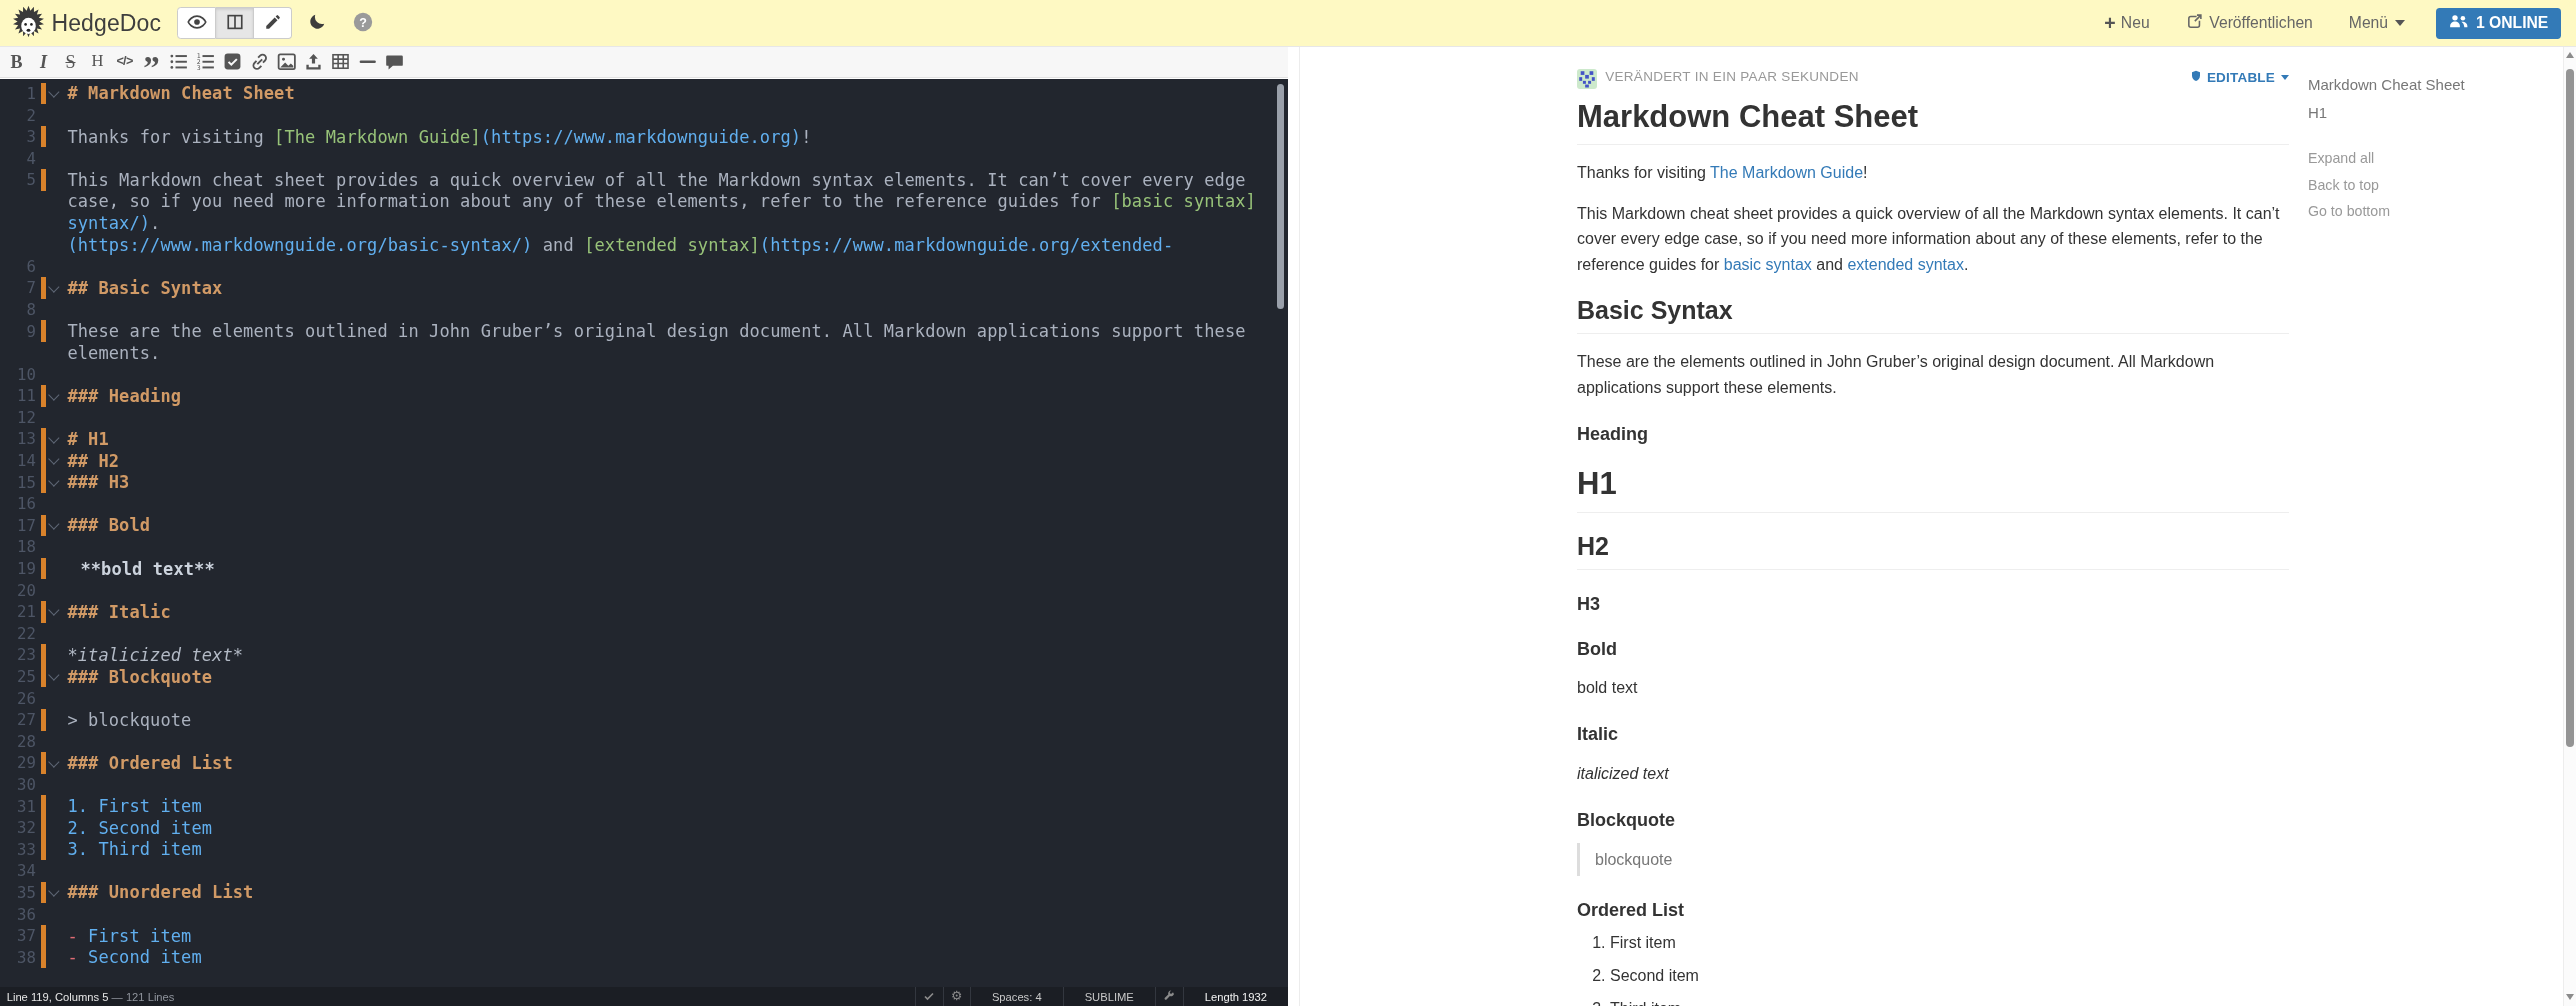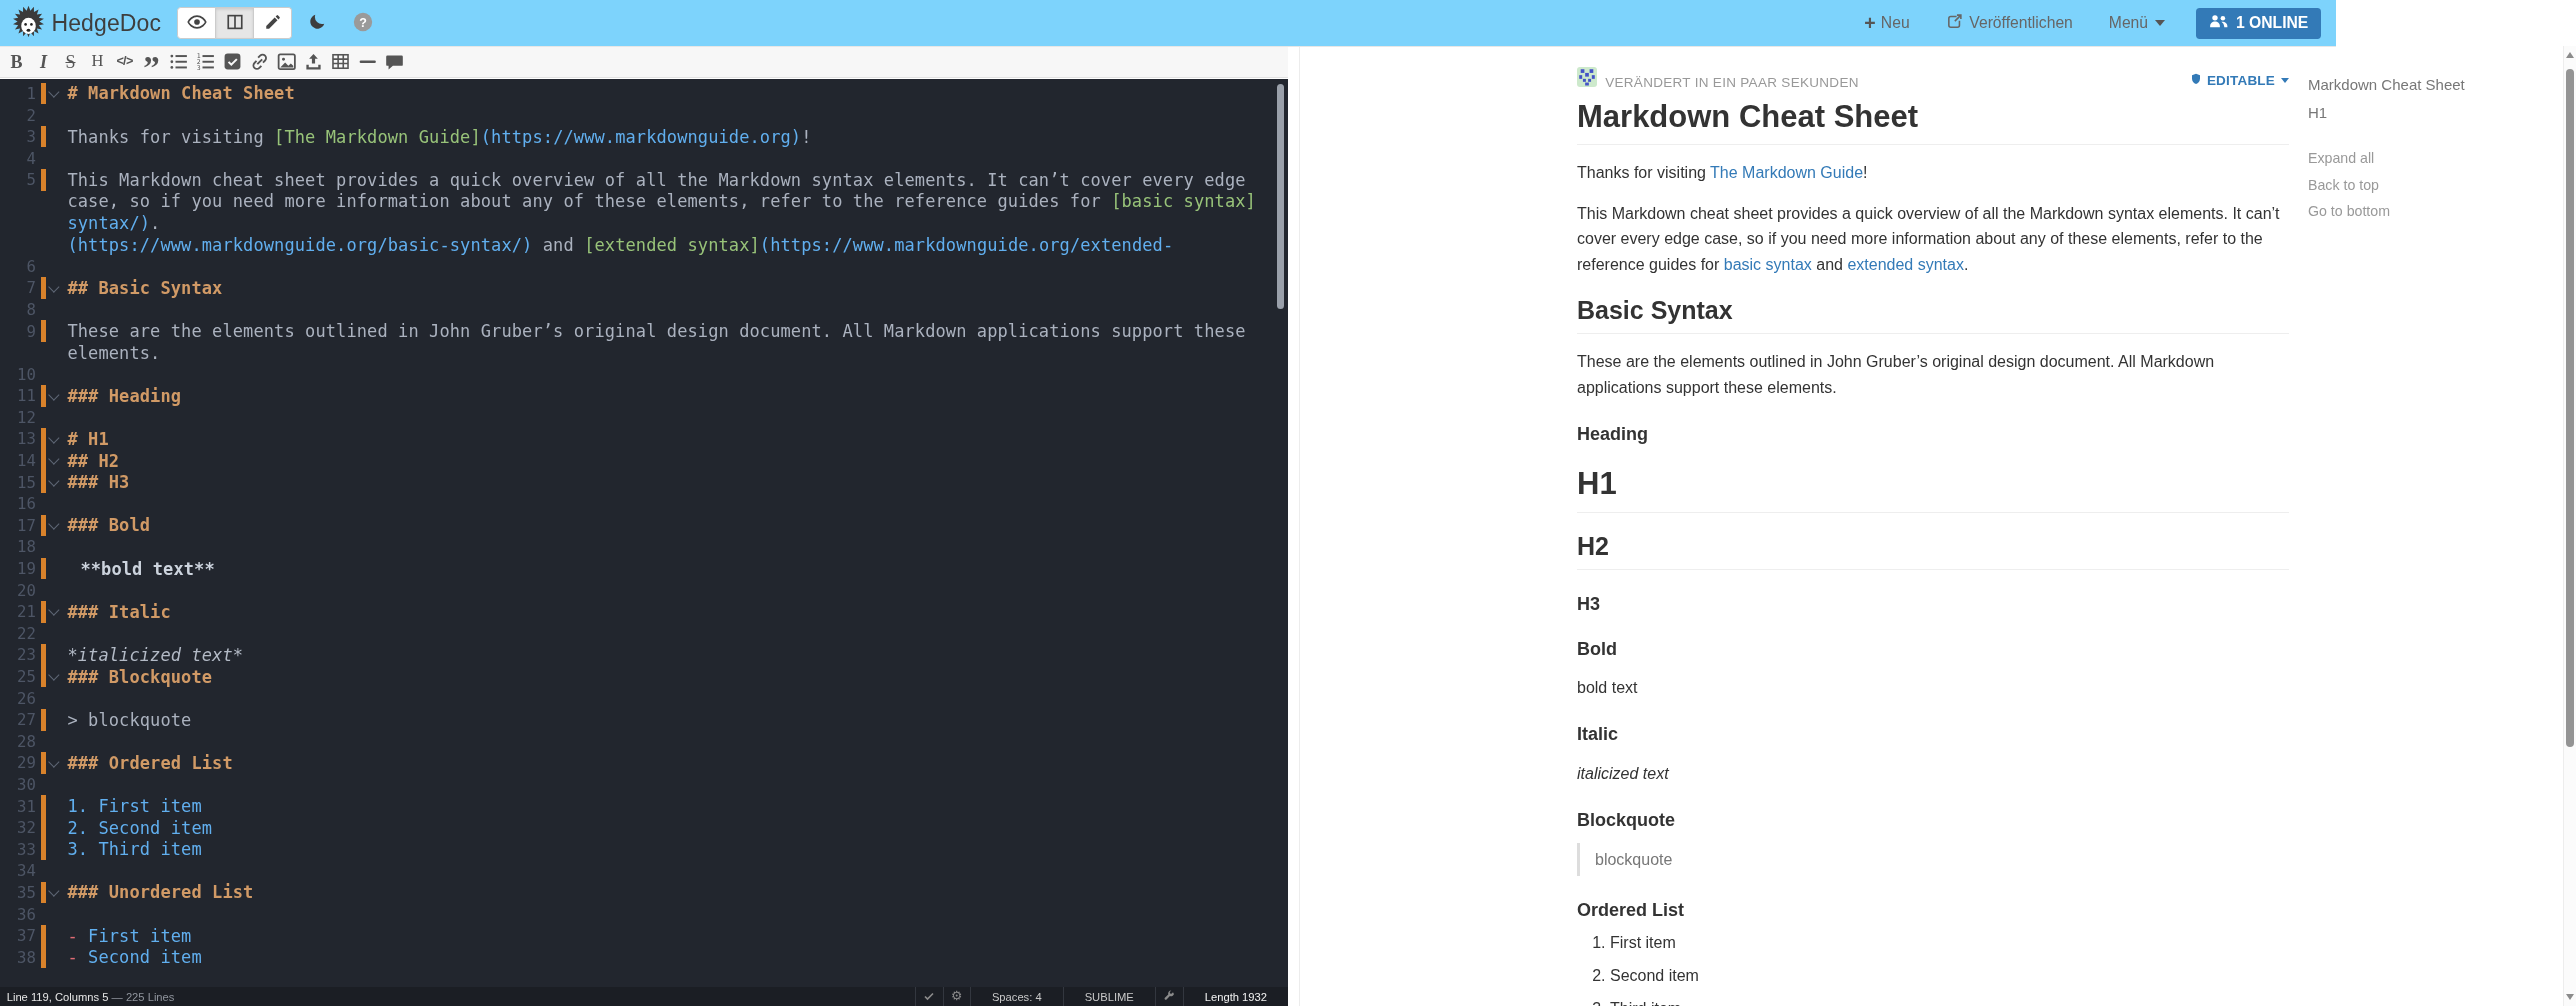--- a/index.html
+++ b/index.html
@@ -1,20 +1,20 @@
 <!DOCTYPE html>
 <html style="font-size:12px"><head>
 <meta charset="utf-8">
 <style>
   html,body{margin:0;padding:0;}
   body{width:2576px;height:1007px;position:relative;overflow:hidden;background:#fff;
        font-family:"Liberation Sans",sans-serif;-webkit-font-smoothing:antialiased;}
 
   
-  .navbar{position:absolute;left:0;top:0;width:2336px;height:46px;background:#7dd3fc;
+  .navbar{position:absolute;left:0;top:0;width:2576px;height:46px;background:#fef9c3;
           border-bottom:0.7px solid #e7e7e7;display:flex;align-items:center;z-index:30;text-align:right;}
   .brand{display:flex;align-items:center;margin-left:10.5px;cursor:pointer;}
   .brand-name{font-size:23px;color:#3e3e3e;font-weight:500;margin-left:6px;letter-spacing:0.1px;}
   .viewmode{display:flex;margin-left:16.5px;}
   .vbtn{width:37px;height:30px;background:#fff;border:0.7px solid #ccc;display:flex;align-items:center;
         justify-content:center;cursor:pointer;}
   .vbtn:first-child{border-radius:3.7px 0 0 3.7px;}
   .vbtn:last-child{border-radius:0 3.7px 3.7px 0;}
   .vbtn + .vbtn{border-left:none;}
   .vbtn.active{background:#e6e6e6;box-shadow:inset 0 1.5px 3px rgba(0,0,0,.12);}
@@ -71,21 +71,21 @@
   .seg{display:flex;align-items:center;height:100%;padding:0 21px;border-left:0.7px solid #33373f;}
   .seg.icn{padding:0 7.5px;}
   .st-len{color:#f2f2f2;}
   .gear-glyph{font-size:12.7px;color:#8b8b8b;line-height:1;}
 
   
   .split-gutter{position:absolute;left:1288px;top:46px;width:10.5px;height:960px;background:#fff;cursor:col-resize;}
   .preview{position:absolute;left:1299px;top:46px;width:1264px;height:960px;background:#fff;
            overflow:hidden;border-left:0.7px solid #ececec;}
   .pbody{position:absolute;left:277px;top:22.5px;width:712px;color:#333;}
-  .phead{display:flex;align-items:flex-end;height:21px;}
+  .phead{display:flex;align-items:flex-start;height:21px;}
   .changed{color:#999;font-size:13.5px;letter-spacing:0.3px;margin-left:8.2px;}
   .editable{margin-left:auto;display:flex;align-items:center;color:#337ab7;font-size:13.5px;font-weight:bold;
             letter-spacing:0.2px;cursor:pointer;}
   .editable svg{margin-right:5.2px;}
   .caret-sm{width:0;height:0;border-left:4.5px solid transparent;border-right:4.5px solid transparent;
             border-top:5.2px solid #337ab7;margin-left:6px;}
   .pbody h1{font-size:31px;font-weight:600;margin:21px 0 0;line-height:36px;
             padding-bottom:9.7px;border-bottom:0.7px solid #eee;}
   .pbody h1.first{margin-top:9px;}
   .pbody h2{font-size:25px;font-weight:600;margin:18px 0 0;line-height:30px;
@@ -533,21 +533,21 @@
         <span class="mk on"></span>
         <span class="fd"></span>
         <span class="code"><span class="d">- </span><span class="l">Second item</span></span>
       </div>
     </div>
   <div class="ed-thumb"></div>
 </div>
 
 <div class="statusbar">
   <div class="st-left">
-    <span class="st-cursor">Line 119, Columns 5</span><span class="st-dim"> — 225 Lines</span>
+    <span class="st-cursor">Line 119, Columns 5</span><span class="st-dim"> — 121 Lines</span>
   </div>
   <div class="st-right">
     <div class="seg icn">
       <span>
         <svg viewBox="0 0 24 24" width="12" height="12">
             <path d="M4 13l5 5L20 7" stroke="#8b8b8b" stroke-width="3.4" fill="none"></path>
           </svg>
       </span>
     </div>
     <div class="seg icn">

